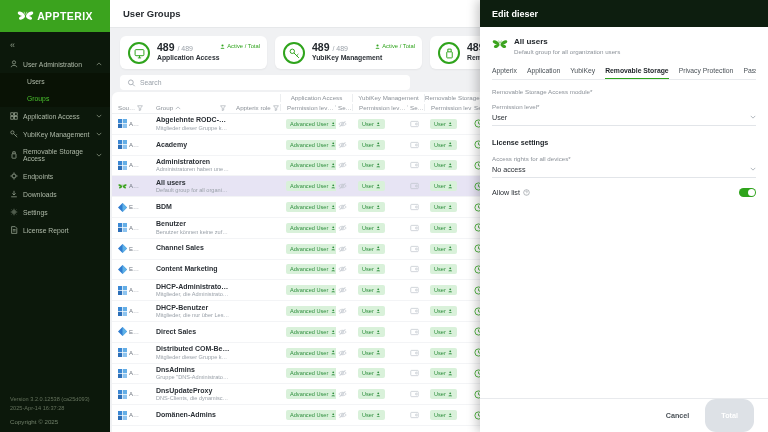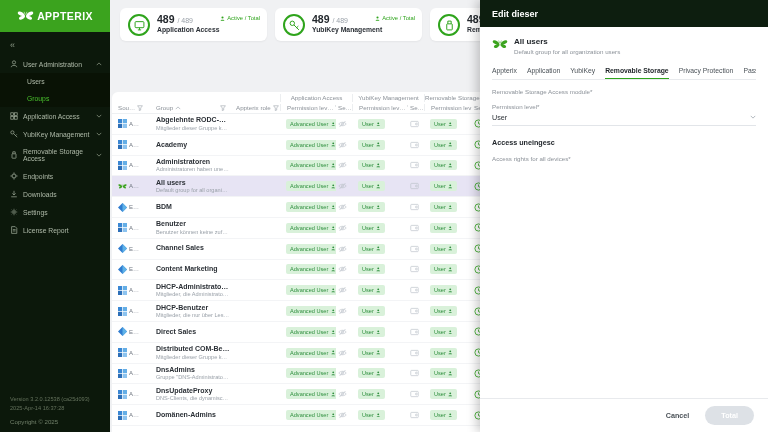--- a/index.html
+++ b/index.html
@@ -87,21 +87,21 @@
   .fld-label { font-size:6.2px; color:#8b9198; }
   .fld-value { display:flex; align-items:center; justify-content:space-between; font-size:7.2px; color:#2b3036; padding:3px 0; border-bottom:1px solid #e2e5e9; cursor:pointer; }
   .fld-value .chevd { display:flex; color:#9aa1a9; }
   .fld-value .chevd svg { width:6px; height:4px; }
   .section-title { font-size:7.2px; font-weight:bold; color:#23282d; margin-top:12px; }
   .toggle-row { display:flex; align-items:center; gap:3px; margin-top:10px; font-size:7.2px; color:#2b3036; }
   .qmark { display:flex; color:#8b9198; }
   .qmark svg { width:7px; height:7px; }
   .toggle { margin-left:auto; width:17px; height:9.5px; background:#2fa41c; border-radius:5px; position:relative; cursor:pointer; }
   .toggle::after { content:""; position:absolute; right:1.2px; top:1.2px; width:7px; height:7px; background:#fff; border-radius:50%; }
-  .panel-footer { flex:none; height:34px; border-top:1px solid #e8eaed; display:flex; align-items:center; justify-content:flex-end; gap:16px; padding-right:14px; }
+  .panel-footer { flex:none; height:34px; border-top:1px solid #e8eaed; display:flex; justify-content:flex-end; gap:16px; padding-right:14px; }
   .btn-cancel { font-size:7.2px; font-weight:bold; color:#4b5258; cursor:pointer; background:none; border:0; font-family:inherit; }
   .btn-save { font-size:7.2px; font-weight:bold; color:#fff; background:#dde1e6; border:0; border-radius:11px; padding:5px 16px; font-family:inherit; }
 </style>
 </head>
 <body>
 
 <div class="app">
 
   <aside class="sidebar">
     <div class="logo-bar">
@@ -219,20 +219,23 @@
         </div>
       <div class="sidebar-footer">
         <div>Version 3.2.0.12538 (ca25d093)</div>
         <div>2025-Apr-14 16:37:28</div>
         <div class="copyright">Copyright © 2025</div>
       </div>
     </nav>
   </aside>
 
   <main class="main">
+    <div class="topbar">
+      <span class="page-title">User Groups</span>
+    </div>
     <div class="cards" id="cards">
         <div class="card">
           <span class="ring">
             <svg viewBox="0 0 10 10" fill="none" stroke="currentColor" stroke-width=".9">
               <rect x="1" y="1.5" width="8" height="5.5" rx=".8"></rect>
               <path d="M3.5 9H6.5M5 7V9"></path>
             </svg>
           </span>
           <div class="card-mid">
             <div class="card-nums">489 <span class="total">/ 489</span></div>
@@ -275,20 +278,29 @@
             <div class="card-label">Removable Storage Access</div>
           </div>
           <span class="card-badge"><span style="display:flex">
               <svg viewBox="0 0 8 8" fill="currentColor">
                 <circle cx="4" cy="2.4" r="1.7"></circle>
                 <path d="M.8 7.6C.8 5.2 7.2 5.2 7.2 7.6Z"></path>
               </svg>
             </span>Active / Total</span>
         </div>
       </div>
+    <div class="searchbar">
+      <span class="se-ic" id="search-icon-slot" style="color:#9aa1a9">
+          <svg viewBox="0 0 10 10" fill="none" stroke="currentColor" stroke-width="1">
+            <circle cx="4.2" cy="4.2" r="3"></circle>
+            <path d="M6.5 6.5 9 9"></path>
+          </svg>
+        </span>
+      <input placeholder="Search" style="">
+    </div>
 
     <div class="table-card">
       <div class="thead">
         <div class="th-top">
           <div class="spacer"></div>
           <div class="spanhead sp-72">Application Access</div>
           <div class="spanhead sp-72">YubiKey Management</div>
           <div class="spanhead sp-64">Removable Storage Ac…</div>
         </div>
         <div class="th-bot" id="th-bot">
@@ -1378,23 +1390,41 @@
             <div class="fld-label">Permission level*</div>
             <div class="fld-value">
               <span>User</span>
               <span class="chevd">
                 <svg viewBox="0 0 8 5" fill="none" stroke="currentColor" stroke-width="1">
                   <path d="M1 1 4 4 7 1"></path>
                 </svg>
               </span>
             </div>
           </div>
-          <div class="section-title">Access uneingesc</div>
+          <div class="section-title">License settings</div>
           <div class="fld">
             <div class="fld-label">Access rights for all devices*</div>
+            <div class="fld-value">
+              <span>No access</span>
+              <span class="chevd">
+                <svg viewBox="0 0 8 5" fill="none" stroke="currentColor" stroke-width="1">
+                  <path d="M1 1 4 4 7 1"></path>
+                </svg>
+              </span>
+            </div>
+          </div>
+          <div class="toggle-row">
+            <span>Allow list</span>
+            <span class="qmark">
+              <svg viewBox="0 0 10 10" fill="none" stroke="currentColor" stroke-width=".9">
+                <circle cx="5" cy="5" r="4"></circle>
+                <path d="M3.8 4C3.8 2.6 6.2 2.6 6.2 4 6.2 5 5 5 5 6M5 7.4V7.7"></path>
+              </svg>
+            </span>
+            <span class="toggle"></span>
           </div>
         </div>
     </div>
     <div class="panel-footer">
       <button class="btn-cancel">Cancel</button>
       <button class="btn-save" disabled="">Total</button>
     </div>
   </section>
 
 </div>

